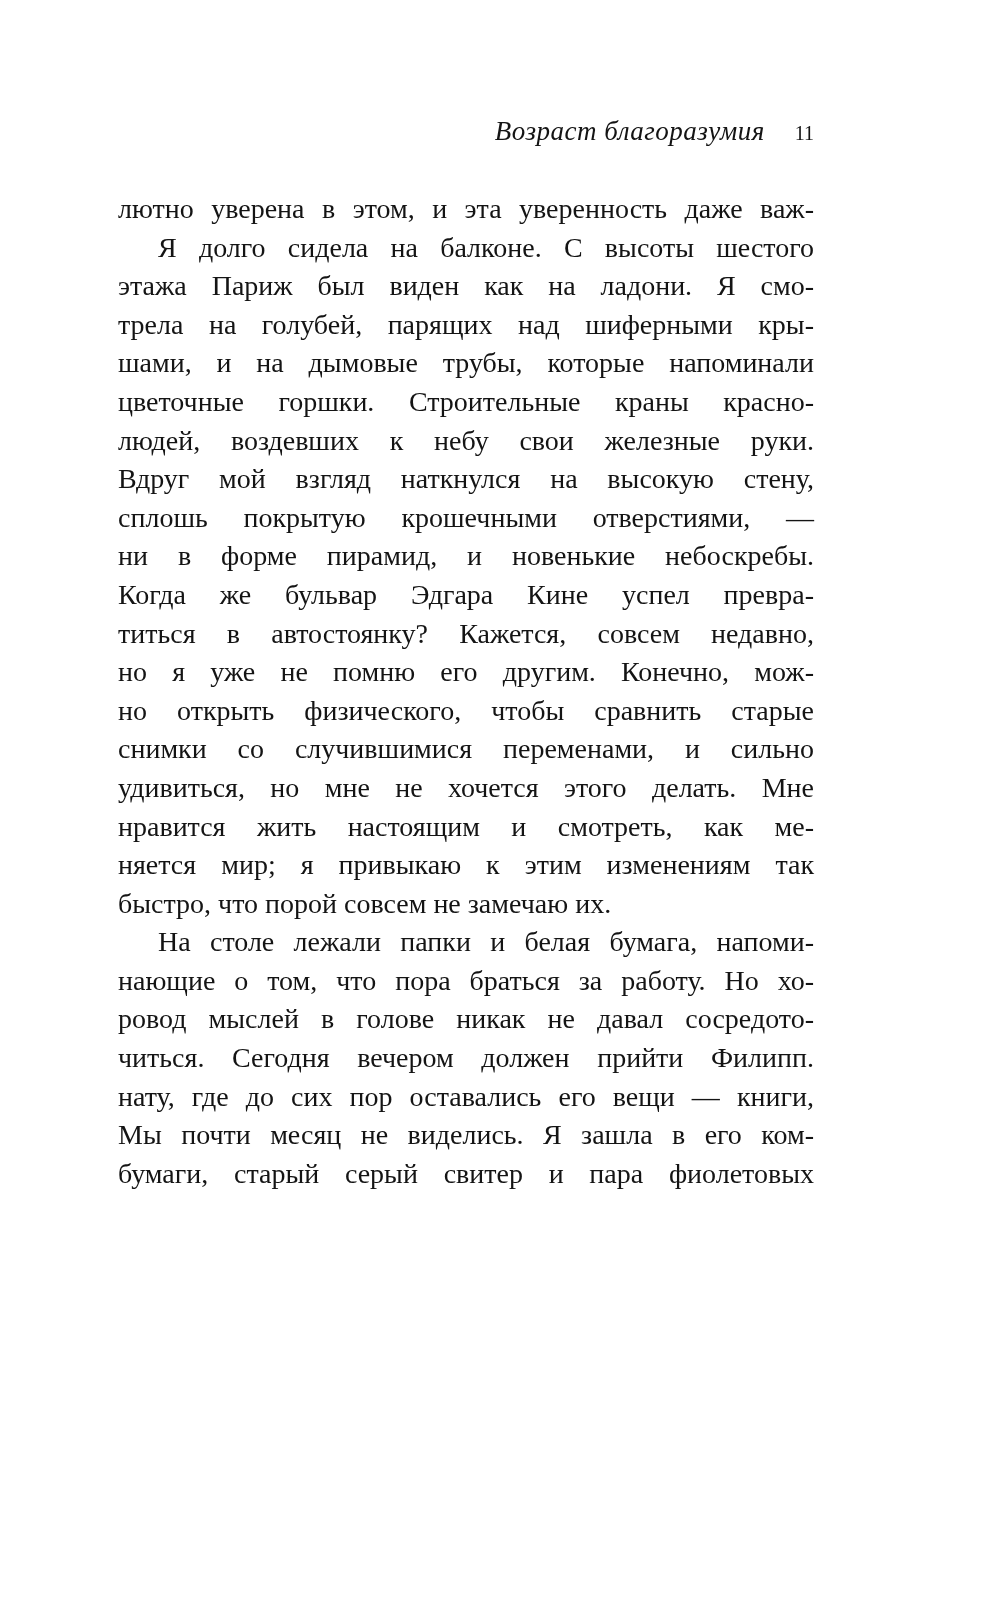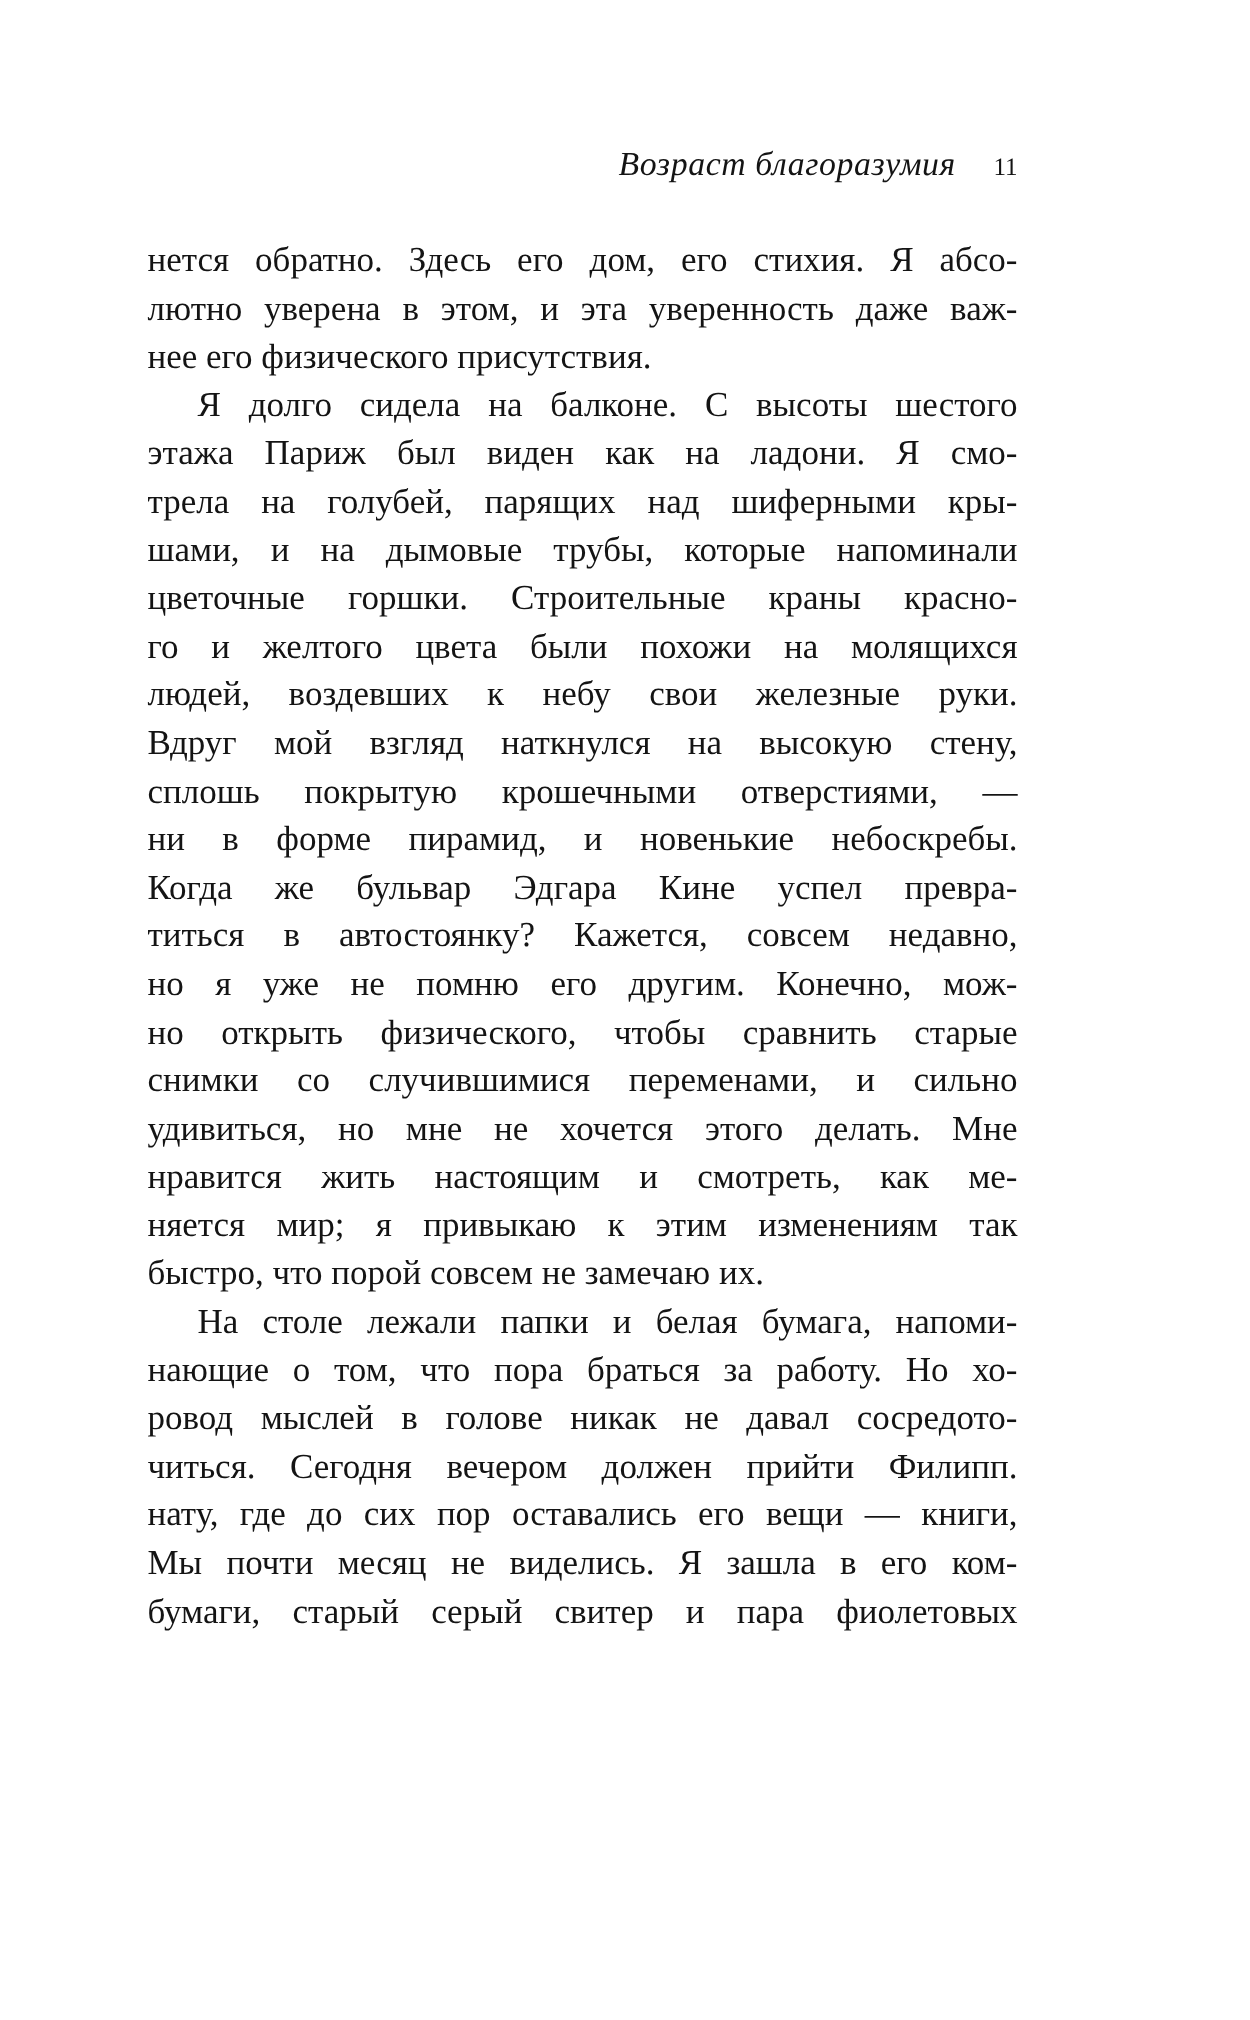--- a/index.html
+++ b/index.html
@@ -56,29 +56,26 @@
 </style>
 </head>
 <body>
 
 <div class="page">
   <div class="running-header">
     <span class="header-title">Возраст благоразумия</span>
     <span class="page-number">11</span>
   </div>
   <div class="text-block" id="text-block">
-      <div class="line">нется обратно. Здесь его дом, его стихия. Я абсо-</div>
       <div class="line">лютно уверена в этом, и эта уверенность даже важ-</div>
-      <div class="line para-end">нее его физического присутствия.</div>
       <div class="line indent">Я долго сидела на балконе. С высоты шестого</div>
       <div class="line">этажа Париж был виден как на ладони. Я смо-</div>
       <div class="line">трела на голубей, парящих над шиферными кры-</div>
       <div class="line">шами, и на дымовые трубы, которые напоминали</div>
       <div class="line">цветочные горшки. Строительные краны красно-</div>
-      <div class="line">го и желтого цвета были похожи на молящихся</div>
       <div class="line">людей, воздевших к небу свои железные руки.</div>
       <div class="line">Вдруг мой взгляд наткнулся на высокую стену,</div>
       <div class="line">сплошь покрытую крошечными отверстиями, —</div>
       <div class="line">ни в форме пирамид, и новенькие небоскребы.</div>
       <div class="line">Когда же бульвар Эдгара Кине успел превра-</div>
       <div class="line">титься в автостоянку? Кажется, совсем недавно,</div>
       <div class="line">но я уже не помню его другим. Конечно, мож-</div>
       <div class="line">но открыть физического, чтобы сравнить старые</div>
       <div class="line">снимки со случившимися переменами, и сильно</div>
       <div class="line">удивиться, но мне не хочется этого делать. Мне</div>

